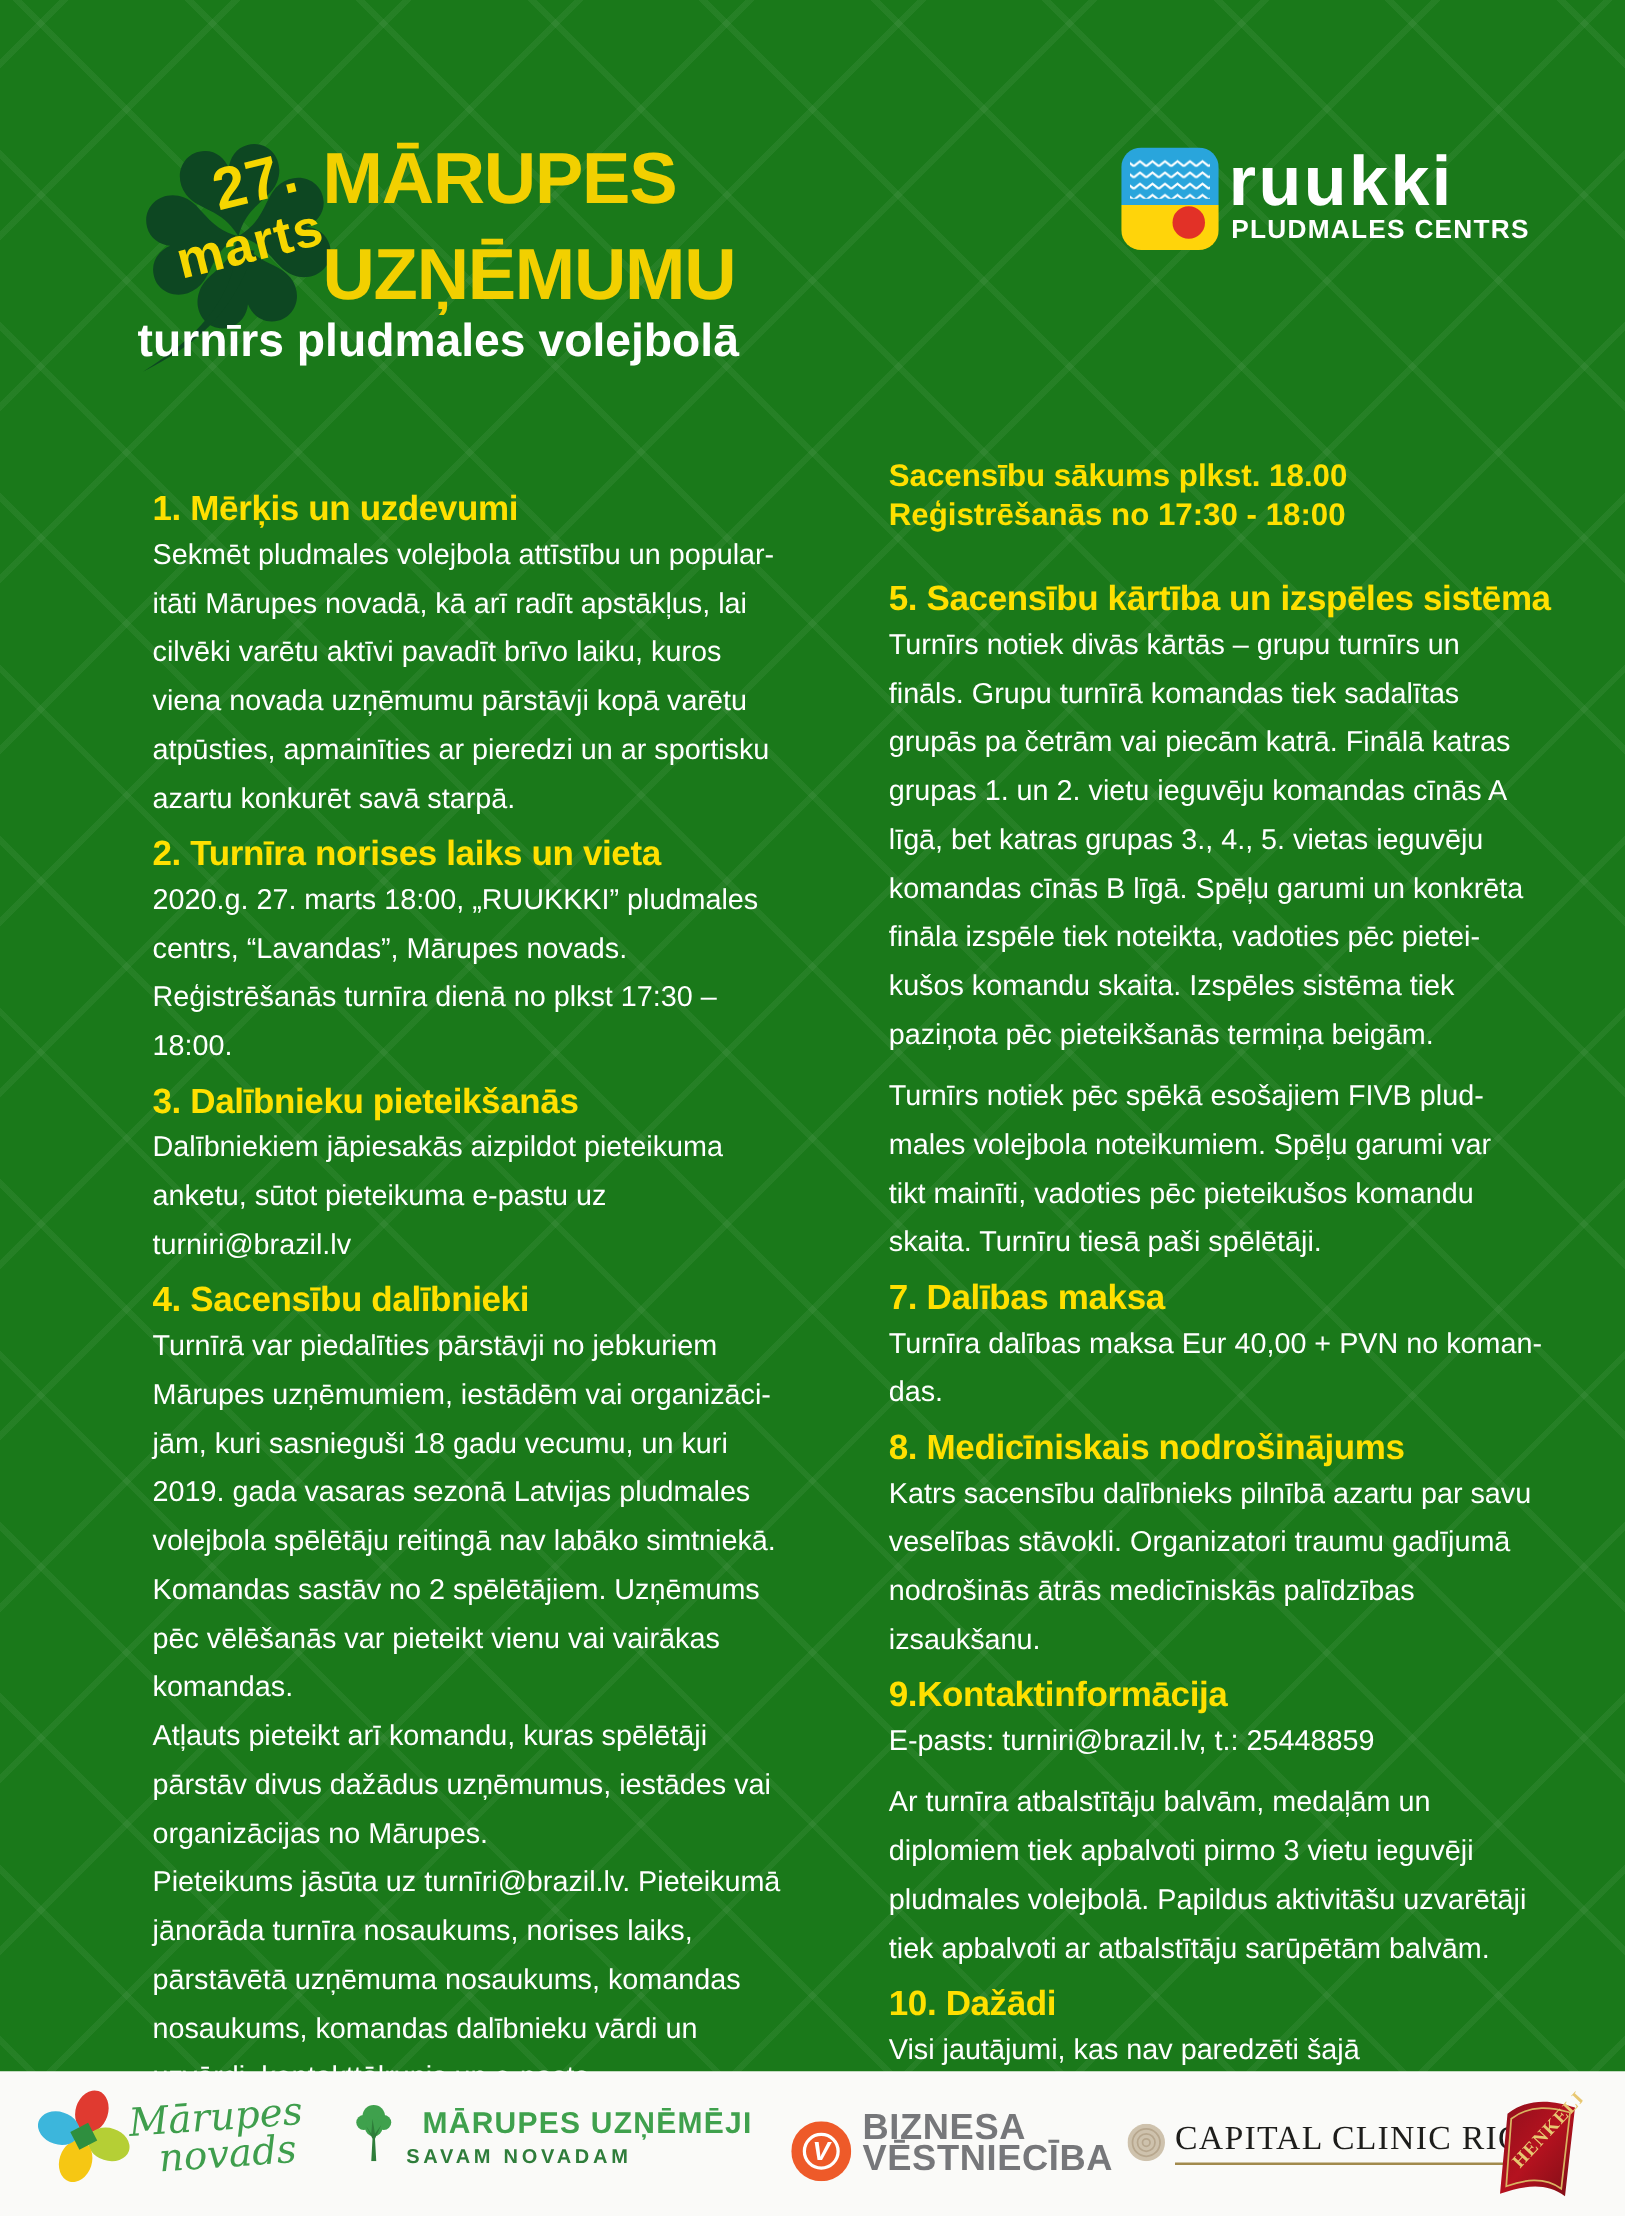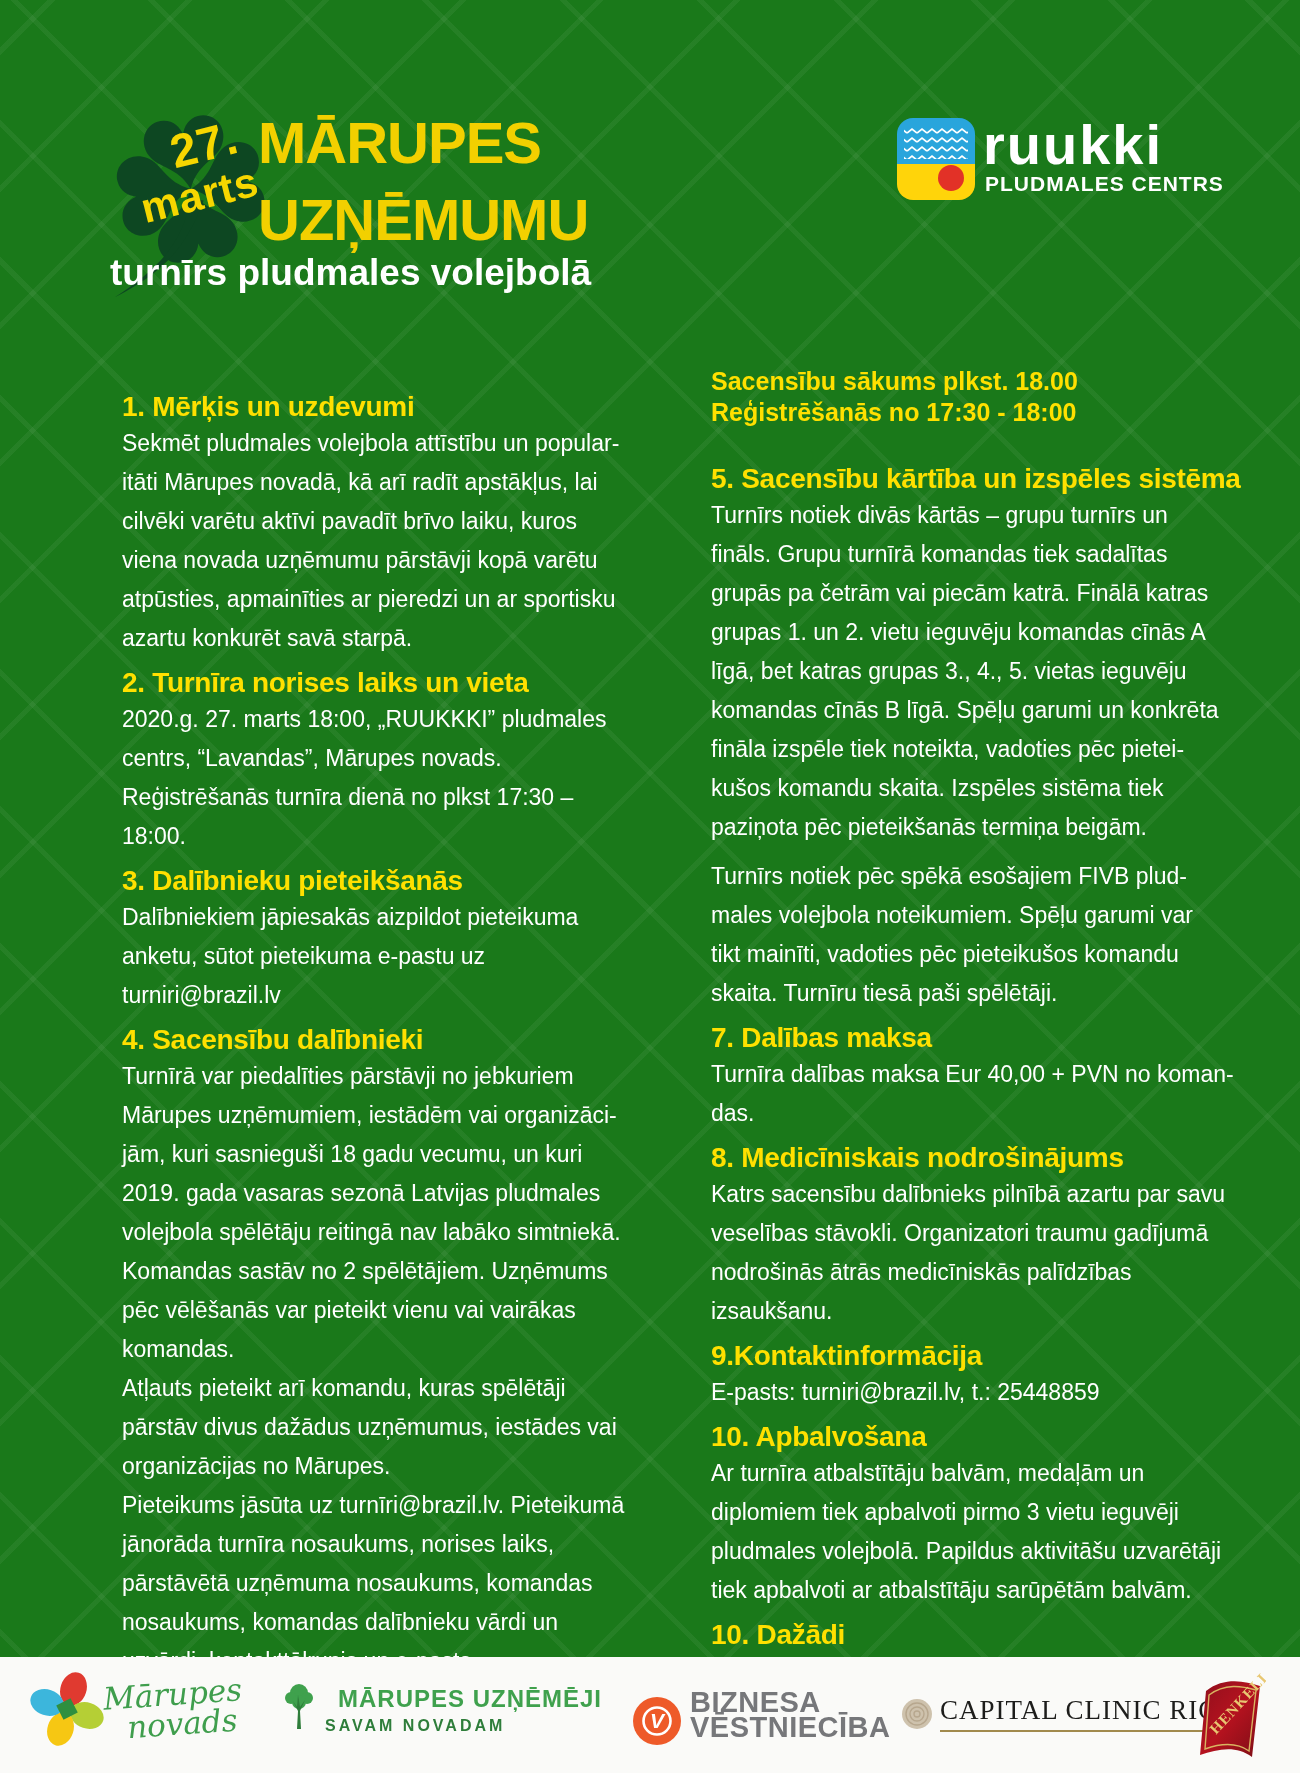--- a/index.html
+++ b/index.html
@@ -174,21 +174,20 @@
       <p>Katrs sacensību dalībnieks pilnībā azartu par savu
 veselības stāvokli. Organizatori traumu gadījumā
 nodrošinās ātrās medicīniskās palīdzības
 izsaukšanu.</p>
     </div>
     <div class="sec">
       <h3>9.Kontaktinformācija</h3>
       <p>E-pasts: turniri@brazil.lv, t.: 25448859</p>
     </div>
     <div class="sec">
-      <h3>10. Apbalvošana</h3>
       <p>Ar turnīra atbalstītāju balvām, medaļām un
 diplomiem tiek apbalvoti pirmo 3 vietu ieguvēji
 pludmales volejbolā. Papildus aktivitāšu uzvarētāji
 tiek apbalvoti ar atbalstītāju sarūpētām balvām.</p>
     </div>
     <div class="sec">
       <h3>10. Dažādi</h3>
       <p>Visi jautājumi, kas nav paredzēti šajā
 Nolikumā, tiek risināti, savstarpēji
 vienojoties.</p>

